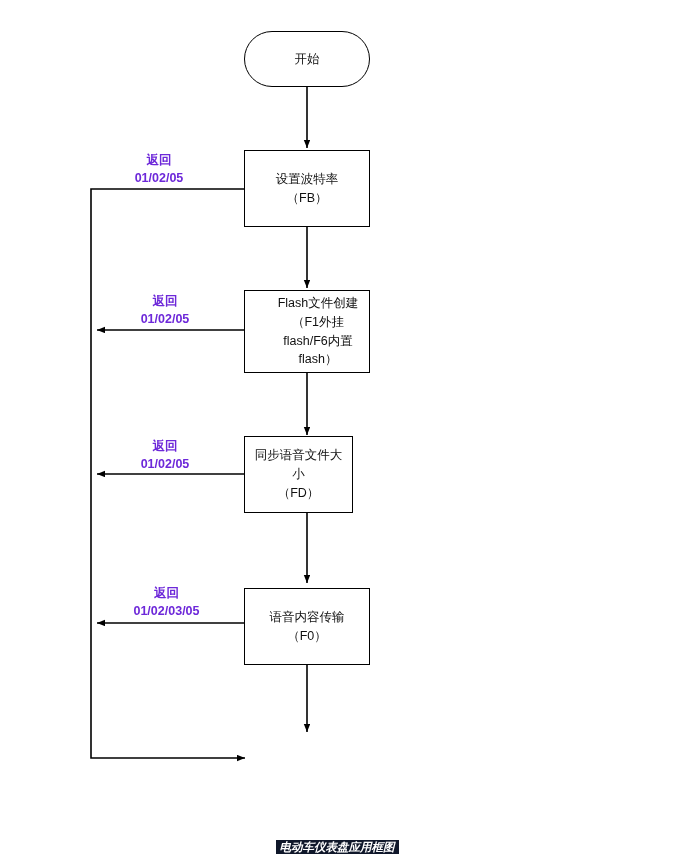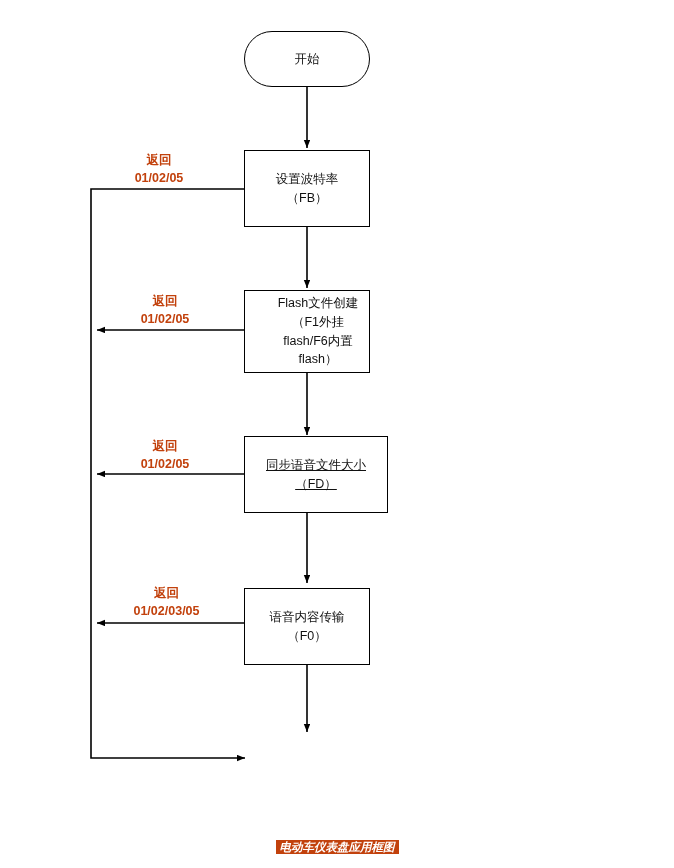--- a/index.html
+++ b/index.html
@@ -38,36 +38,36 @@
   }
   .terminator {
     border-radius: 28px;
   }
   .label {
     position: absolute;
     font-size: 12.5px;
     font-weight: bold;
     line-height: 1.45;
     text-align: center;
-    color: #c2410c;
+    color: #6d28d9;
     white-space: pre-line;
   }
   .footer {
     position: absolute;
     left: 0;
     top: 840px;
     width: 674px;
     text-align: center;
     font-size: 11.5px;
     font-weight: bold;
     font-style: italic;
     color: #ffffff;
   }
   .footer span {
-    background: #c2410c;
+    background: #0f172a;
     padding: 1px 4px;
     text-align: right;
   }
   svg {
     position: absolute;
     left: 0; top: 0;
     width: 674px;
     height: 868px;
     pointer-events: none;
   }
@@ -110,21 +110,21 @@
 
   <div class="node terminator" style="left:244px; top:31px; width:126px; height:56px;">
     <span>开始</span>
   </div>
 
   <div class="node" style="left:244px; top:290px; width:126px; height:83px;padding-left:28px;">
     <span>Flash文件创建
 （F1外挂flash/F6内置flash）</span>
   </div>
 
-  <div class="node" style="left:244px; top:436px; width:144px; height:77px;text-decoration:underline;">
+  <div class="node" style="left:244px; top:436px; width:109px; height:77px;">
     <span>同步语音文件大小
 （FD）</span>
   </div>
 
   <div class="node" style="left:244px; top:588px; width:126px; height:77px;">
     <span>语音内容传输
 （F0）</span>
   </div>
 
 

